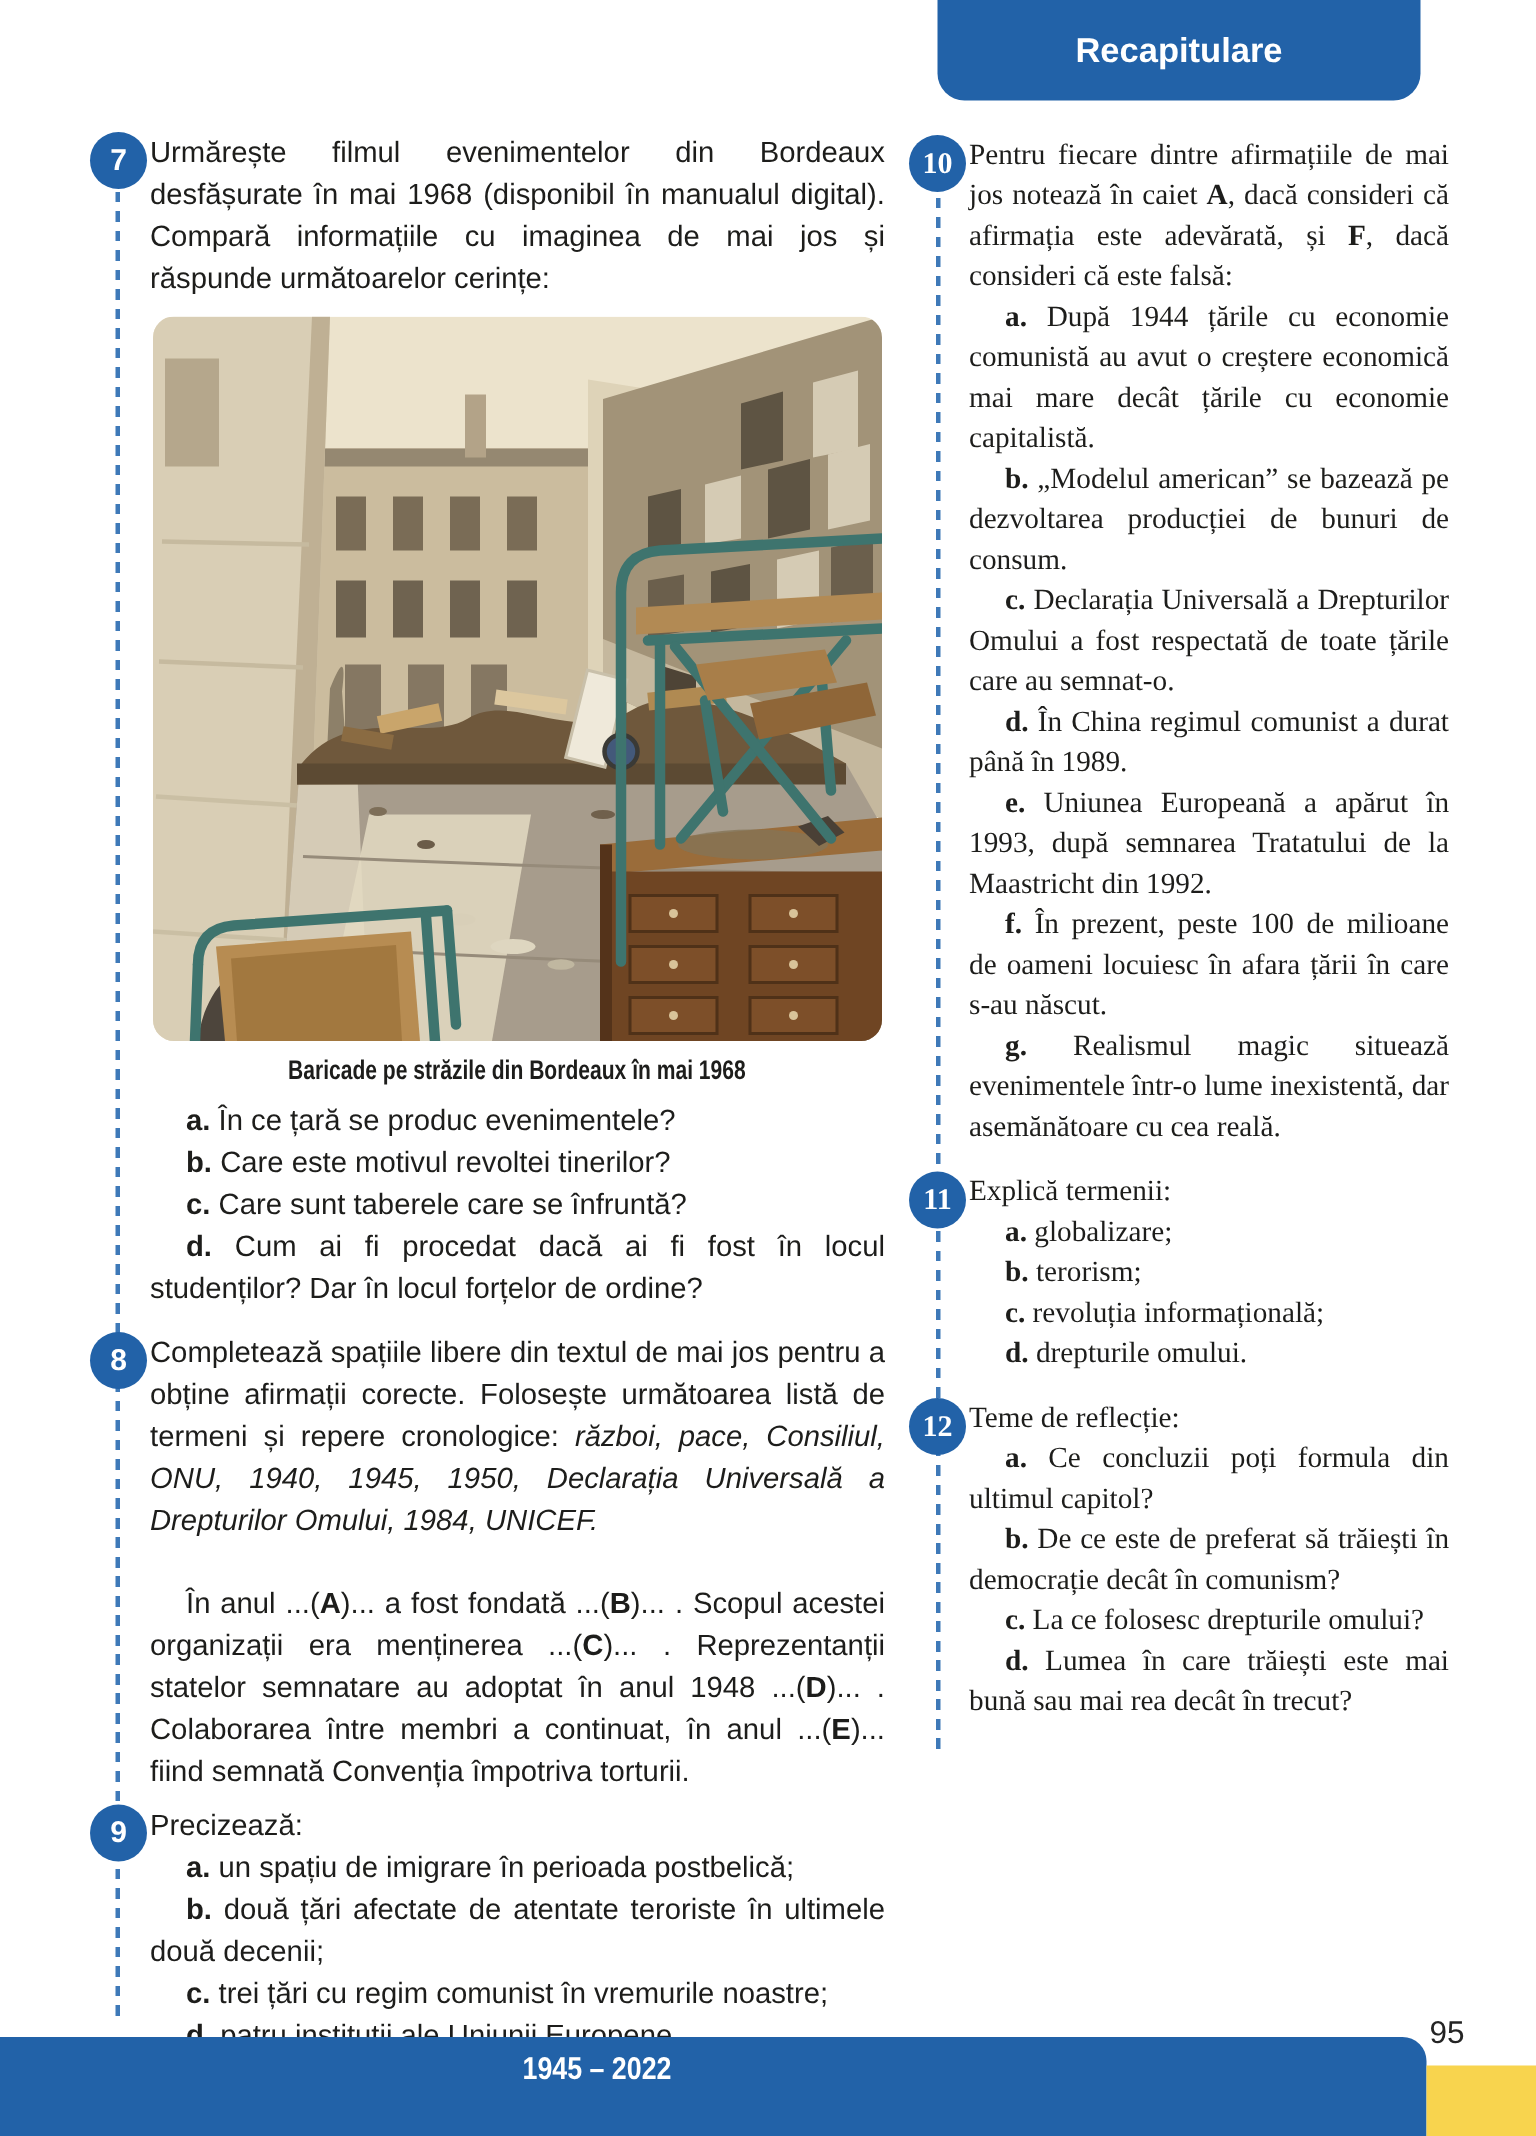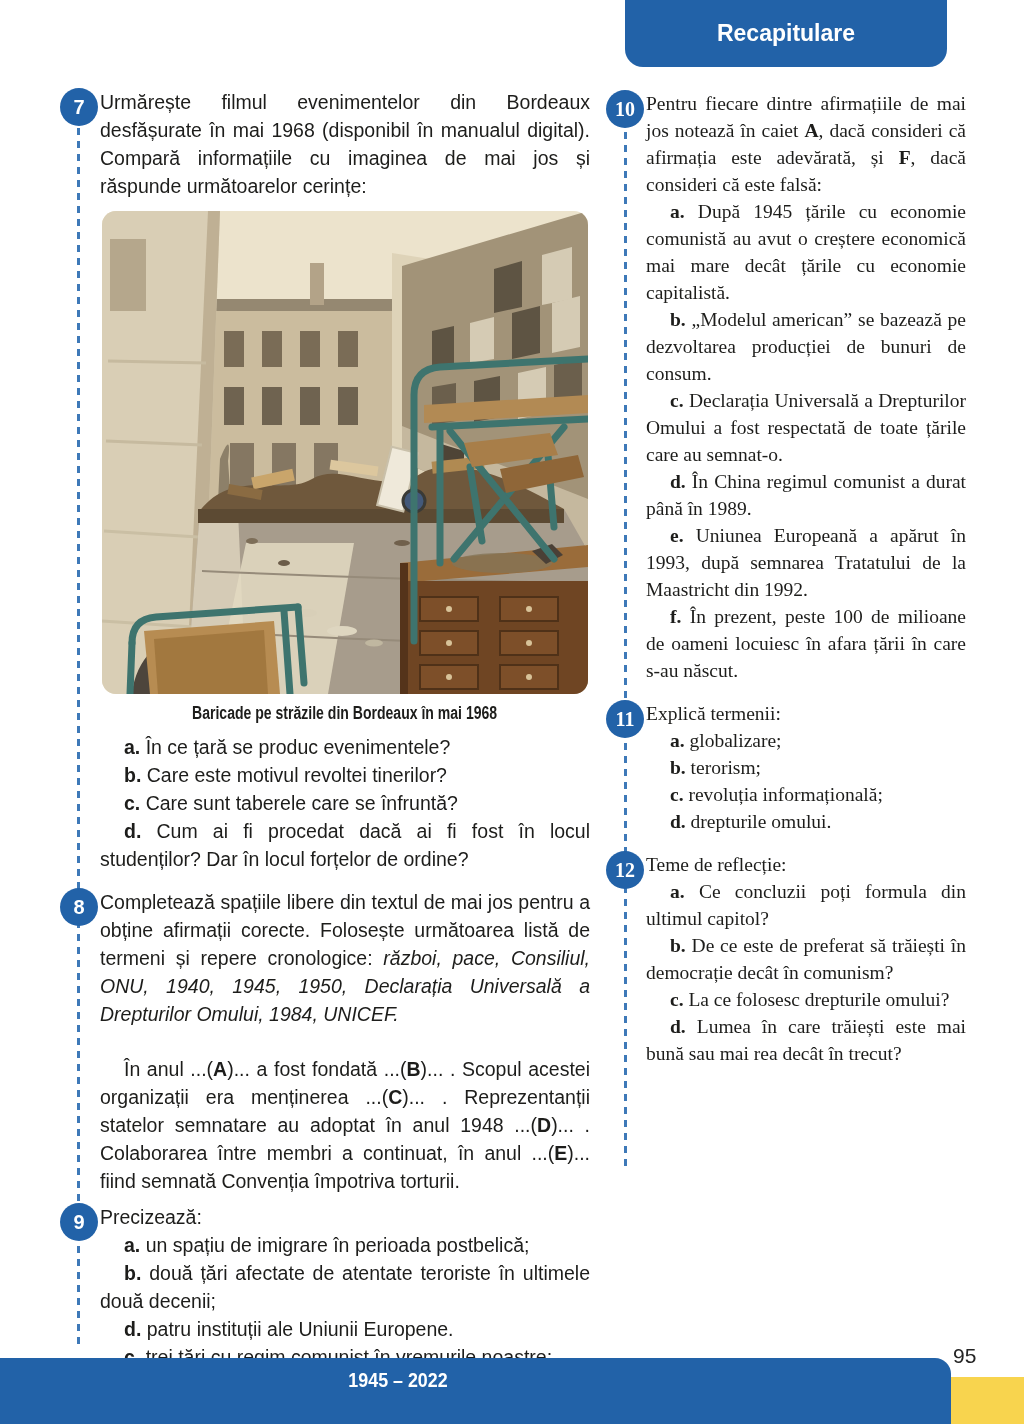--- a/index.html
+++ b/index.html
@@ -205,38 +205,39 @@
         <p class="fill"><span>În anul ...(</span><b>A</b><span>)... a fost fondată ...(</span><b>B</b><span>)... . Scopul acestei organizații era menținerea ...(</span><b>C</b><span>)... . Reprezentanții statelor semnatare au adoptat în anul 1948 ...(</span><b>D</b><span>)... . Colaborarea între membri a continuat, în anul ...(</span><b>E</b><span>)... fiind semnată Convenția împotriva torturii.</span></p>
       </div>
     </div>
 
     <div class="section sec9">
       <div class="badge">9</div>
       <div class="content">
         <p>Precizează:</p>
         <p class="item"><b>a.</b> <span>un spațiu de imigrare în perioada postbelică;</span></p>
         <p class="item"><b>b.</b> <span>două țări afectate de atentate teroriste în ultimele două decenii;</span></p>
+        <p class="item"><b>c.</b> <span>trei țări cu regim comunist în vremurile noastre;</span></p>
         <p class="item"><b>d.</b> <span>patru instituții ale Uniunii Europene.</span></p>
-        <p class="item"><b>c.</b> <span>trei țări cu regim comunist în vremurile noastre;</span></p>
       </div>
     </div>
   </div>
 
   <div class="col col-right">
 
     <div class="section">
       <div class="badge">10</div>
       <div class="content">
         <p><span>Pentru fiecare dintre afirmațiile de mai jos notează în caiet </span><b>A</b><span>, dacă consideri că afirmația este adevărată, și </span><b>F</b><span>, dacă consideri că este falsă:</span></p>
-        <p class="item"><b>a.</b> <span>După 1945 țările cu economie comunistă au avut o creștere economică mai mare decât țările cu economie capitalistă.</span></p>
+        <p class="item"><b>a.</b> <span>După 1944 țările cu economie comunistă au avut o creștere economică mai mare decât țările cu economie capitalistă.</span></p>
         <p class="item"><b>b.</b> <span>„Modelul american” se bazează pe dezvoltarea producției de bunuri de consum.</span></p>
         <p class="item"><b>c.</b> <span>Declarația Universală a Drepturilor Omului a fost respectată de toate țările care au semnat-o.</span></p>
         <p class="item"><b>d.</b> <span>În China regimul comunist a durat până în 1989.</span></p>
         <p class="item"><b>e.</b> <span>Uniunea Europeană a apărut în 1993, după semnarea Tratatului de la Maastricht din 1992.</span></p>
         <p class="item"><b>f.</b> <span>În prezent, peste 100 de milioane de oameni locuiesc în afara țării în care s-au născut.</span></p>
+        <p class="item"><b>g.</b> <span>Realismul magic situează evenimentele într-o lume inexistentă, dar asemănătoare cu cea reală.</span></p>
       </div>
     </div>
 
     <div class="section sec11">
       <div class="badge">11</div>
       <div class="content">
         <p>Explică termenii:</p>
         <p class="item"><b>a.</b> <span>globalizare;</span></p>
         <p class="item"><b>b.</b> <span>terorism;</span></p>
         <p class="item"><b>c.</b> <span>revoluția informațională;</span></p>

